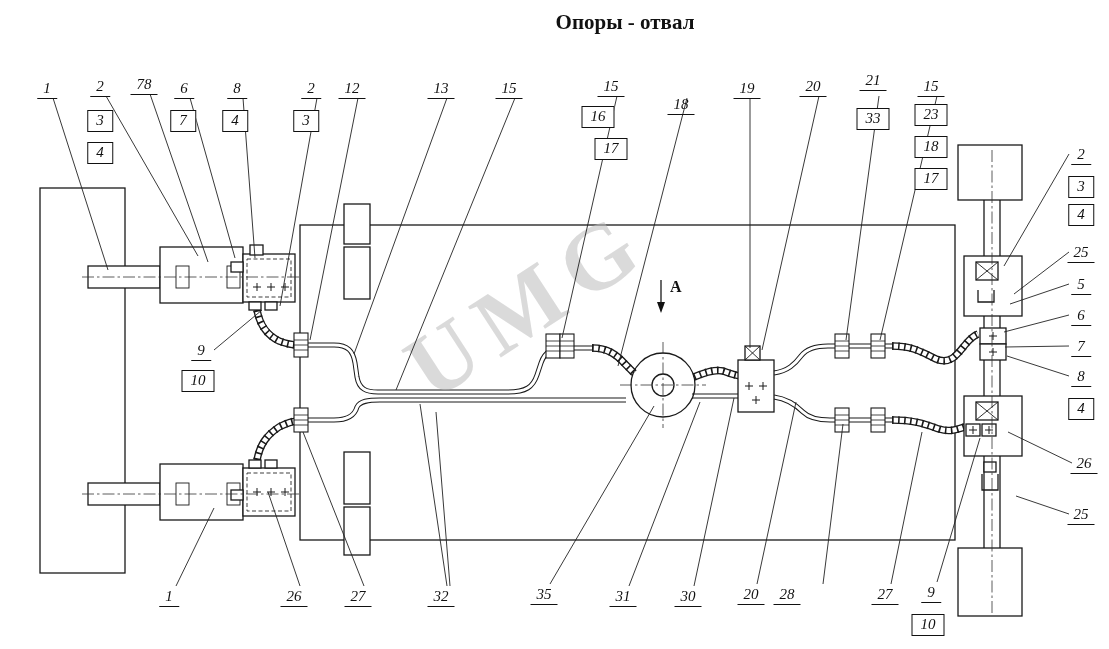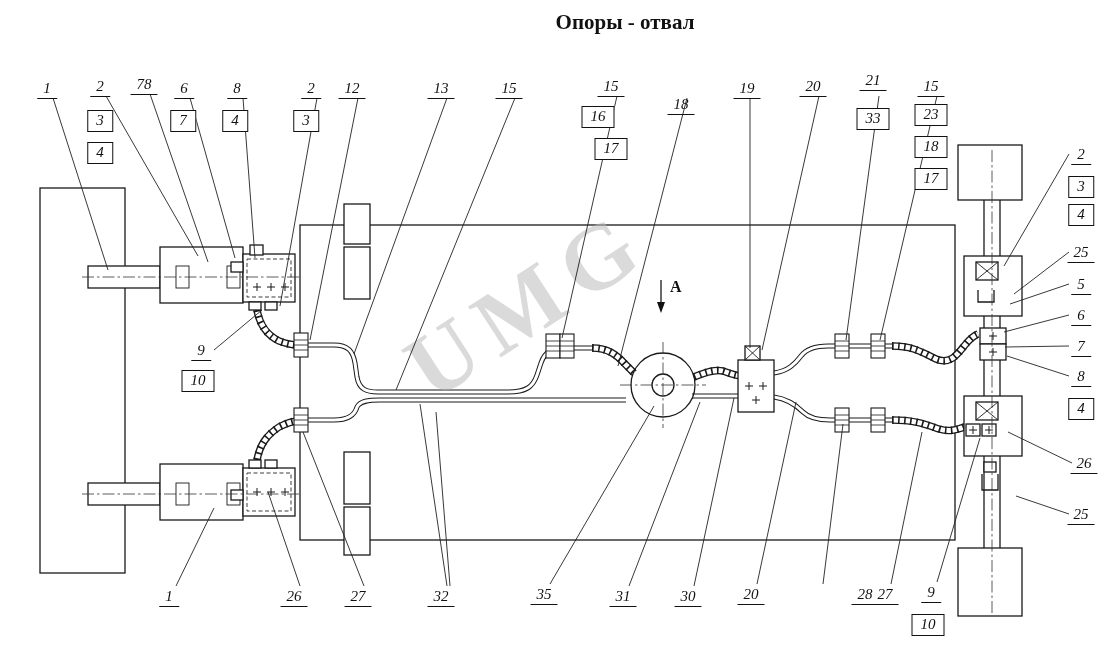--- a/index.html
+++ b/index.html
@@ -288,18 +288,18 @@
   <div class="co plain" style="left:1081px;top:506px">25</div>
 
   <div class="co plain" style="left:169px;top:588px">1</div>
   <div class="co plain" style="left:294px;top:588px">26</div>
   <div class="co plain" style="left:358px;top:588px">27</div>
   <div class="co plain" style="left:441px;top:588px">32</div>
   <div class="co plain" style="left:544px;top:586px">35</div>
   <div class="co plain" style="left:623px;top:588px">31</div>
   <div class="co plain" style="left:688px;top:588px">30</div>
   <div class="co plain" style="left:751px;top:586px">20</div>
-  <div class="co plain" style="left:865px;top:586px">28</div>
+  <div class="co plain" style="left:787px;top:586px">28</div>
   <div class="co plain" style="left:885px;top:586px">27</div>
   <div class="co plain" style="left:931px;top:584px">9</div>
   <div class="co boxed" style="left:928px;top:614px">10</div>
 
 </div>
 
 </body></html>

